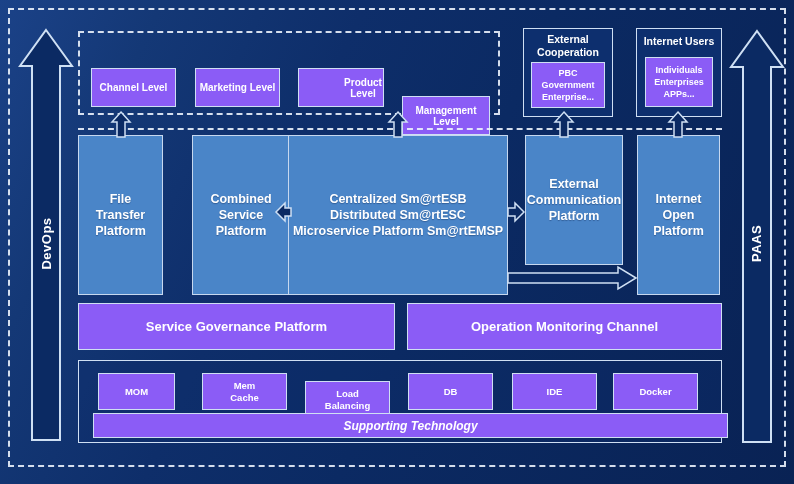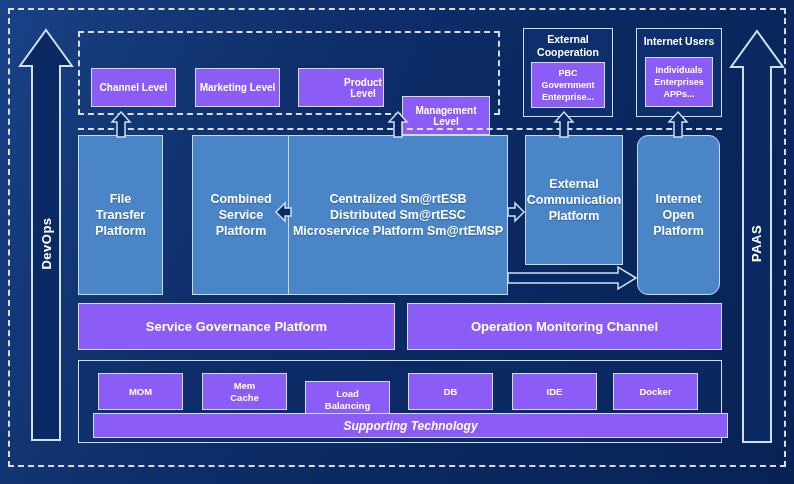--- a/index.html
+++ b/index.html
@@ -89,36 +89,36 @@
 <div class="abs blue-box" style="left:288px;top:135px;width:220px;height:160px;">
   <span class="plat-label pre">Centralized Sm@rtESB
 Distributed Sm@rtESC
 Microservice Platform Sm@rtEMSP</span>
 </div>
 <div class="abs blue-box" style="left:525px;top:135px;width:98px;height:130px;">
   <span class="plat-label pre">External
 Communication
 Platform</span>
 </div>
-<div class="abs blue-box" style="left:637px;top:135px;width:83px;height:160px;border-radius:11px;">
+<div class="abs blue-box" style="left:637px;top:135px;width:83px;height:160px;">
   <span class="plat-label pre">Internet
 Open
 Platform</span>
 </div>
 
 <div class="abs navy-box" style="left:78px;top:303px;width:317px;height:47px;">
   <span class="gov-label">Service Governance Platform</span>
 </div>
 <div class="abs navy-box" style="left:407px;top:303px;width:315px;height:47px;">
   <span class="gov-label">Operation Monitoring Channel</span>
 </div>
 
 <div class="abs" style="left:78px;top:360px;width:644px;height:83px;border:1.5px solid #cfdff3;background:rgba(13,47,110,.35);"></div>
 
-<div class="abs navy-box" style="left:98px;top:373px;width:85px;height:37px;">
+<div class="abs navy-box" style="left:98px;top:373px;width:77px;height:37px;">
   <span class="tech-label">MOM</span>
 </div>
 <div class="abs navy-box" style="left:202px;top:373px;width:85px;height:37px;">
   <span class="tech-label pre">Mem
 Cache</span>
 </div>
 <div class="abs navy-box" style="left:305px;top:373px;width:85px;height:37px;margin-top:8px;">
   <span class="tech-label pre">Load
 Balancing</span>
 </div>

